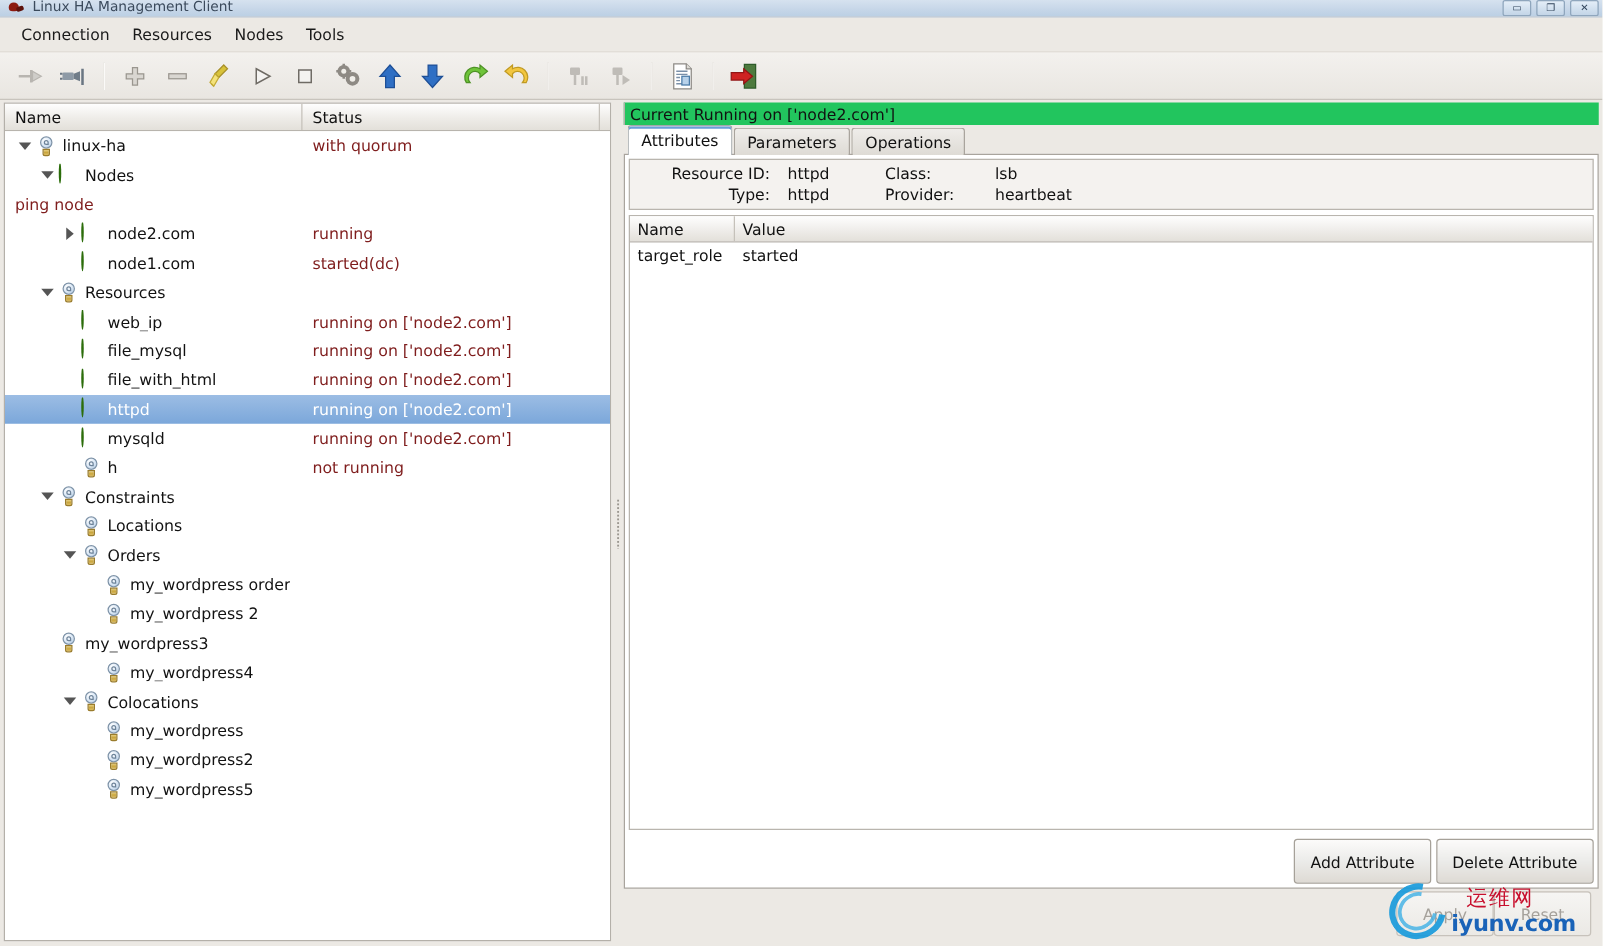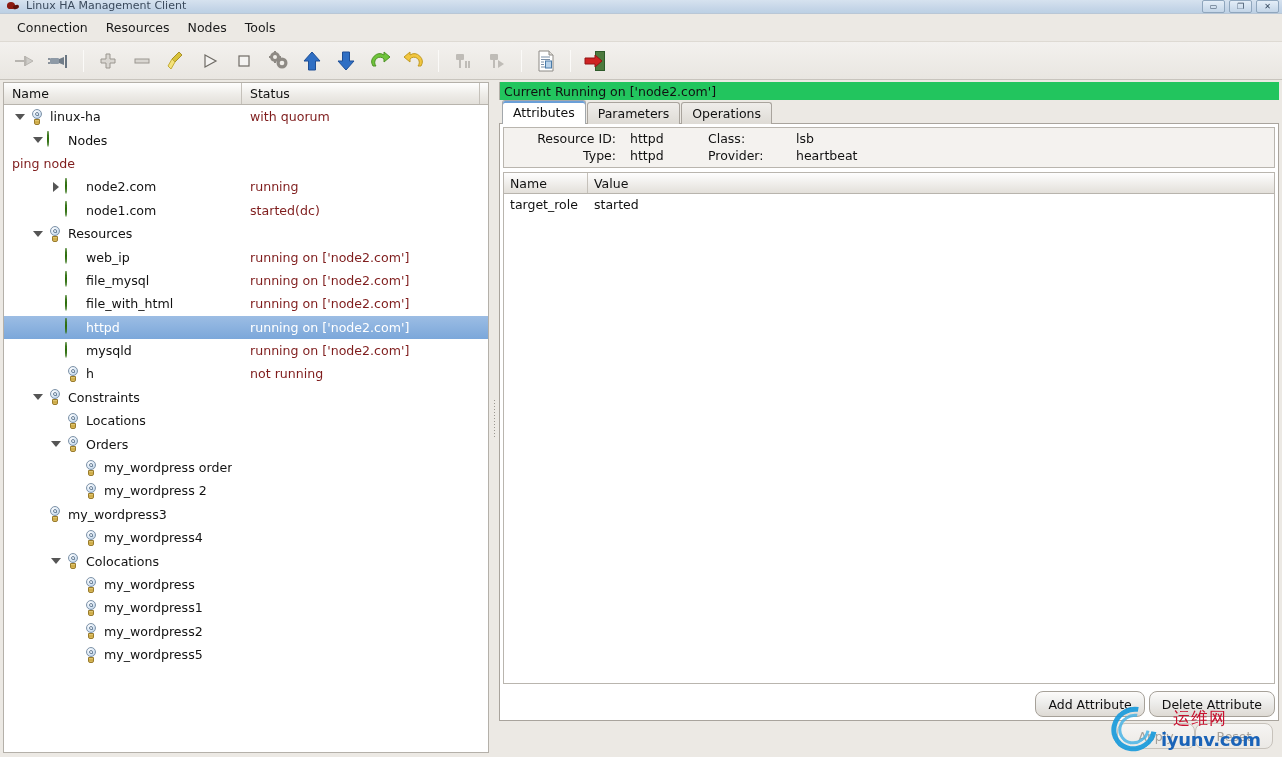--- a/index.html
+++ b/index.html
@@ -381,26 +381,26 @@
 
   .btn-row {
     display: flex;
     justify-content: flex-end;
     gap: 4px;
     padding: 4px 3px 3px 3px;
     flex: 0 0 auto;
   }
   .btn {
     min-width: 78px;
-    height: 26px;
+    height: 36px;
     padding: 0 12px;
     font-size: 12.5px;
     color: #111;
     border: 1px solid #a6a199;
-    border-radius: 8px;
+    border-radius: 3px;
     background: linear-gradient(to bottom, #fcfbfa 0%, #ececea 48%, #dedad4 100%);
     display: flex; align-items: center; justify-content: center;
   }
   .btn.disabled { color: #a5a19b; background: linear-gradient(to bottom,#f6f5f3 0%,#ebe9e5 100%); border-color: #c7c2bb; }
 
   .footer-row {
     display: flex;
     justify-content: flex-end;
     gap: 0;
     padding: 2px 6px 4px 0;
@@ -781,28 +781,20 @@
               <span class="twist"></span>
               <span class="ticon"><span class="ic-bulb"><span class="glass"></span><span class="fil"></span><span class="base"></span></span></span>
               <span class="tlabel">my_wordpress</span>
             </span>
             <span class="tstatus"></span>
           </div>
           <div class="trow">
             <span class="tname" style="padding-left:62px">
               <span class="twist"></span>
               <span class="ticon"><span class="ic-bulb"><span class="glass"></span><span class="fil"></span><span class="base"></span></span></span>
-              <span class="tlabel">my_wordpress1</span>
-            </span>
-            <span class="tstatus"></span>
-          </div>
-          <div class="trow">
-            <span class="tname" style="padding-left:62px">
-              <span class="twist"></span>
-              <span class="ticon"><span class="ic-bulb"><span class="glass"></span><span class="fil"></span><span class="base"></span></span></span>
               <span class="tlabel">my_wordpress2</span>
             </span>
             <span class="tstatus"></span>
           </div>
           <div class="trow">
             <span class="tname" style="padding-left:62px">
               <span class="twist"></span>
               <span class="ticon"><span class="ic-bulb"><span class="glass"></span><span class="fil"></span><span class="base"></span></span></span>
               <span class="tlabel">my_wordpress5</span>
             </span>

